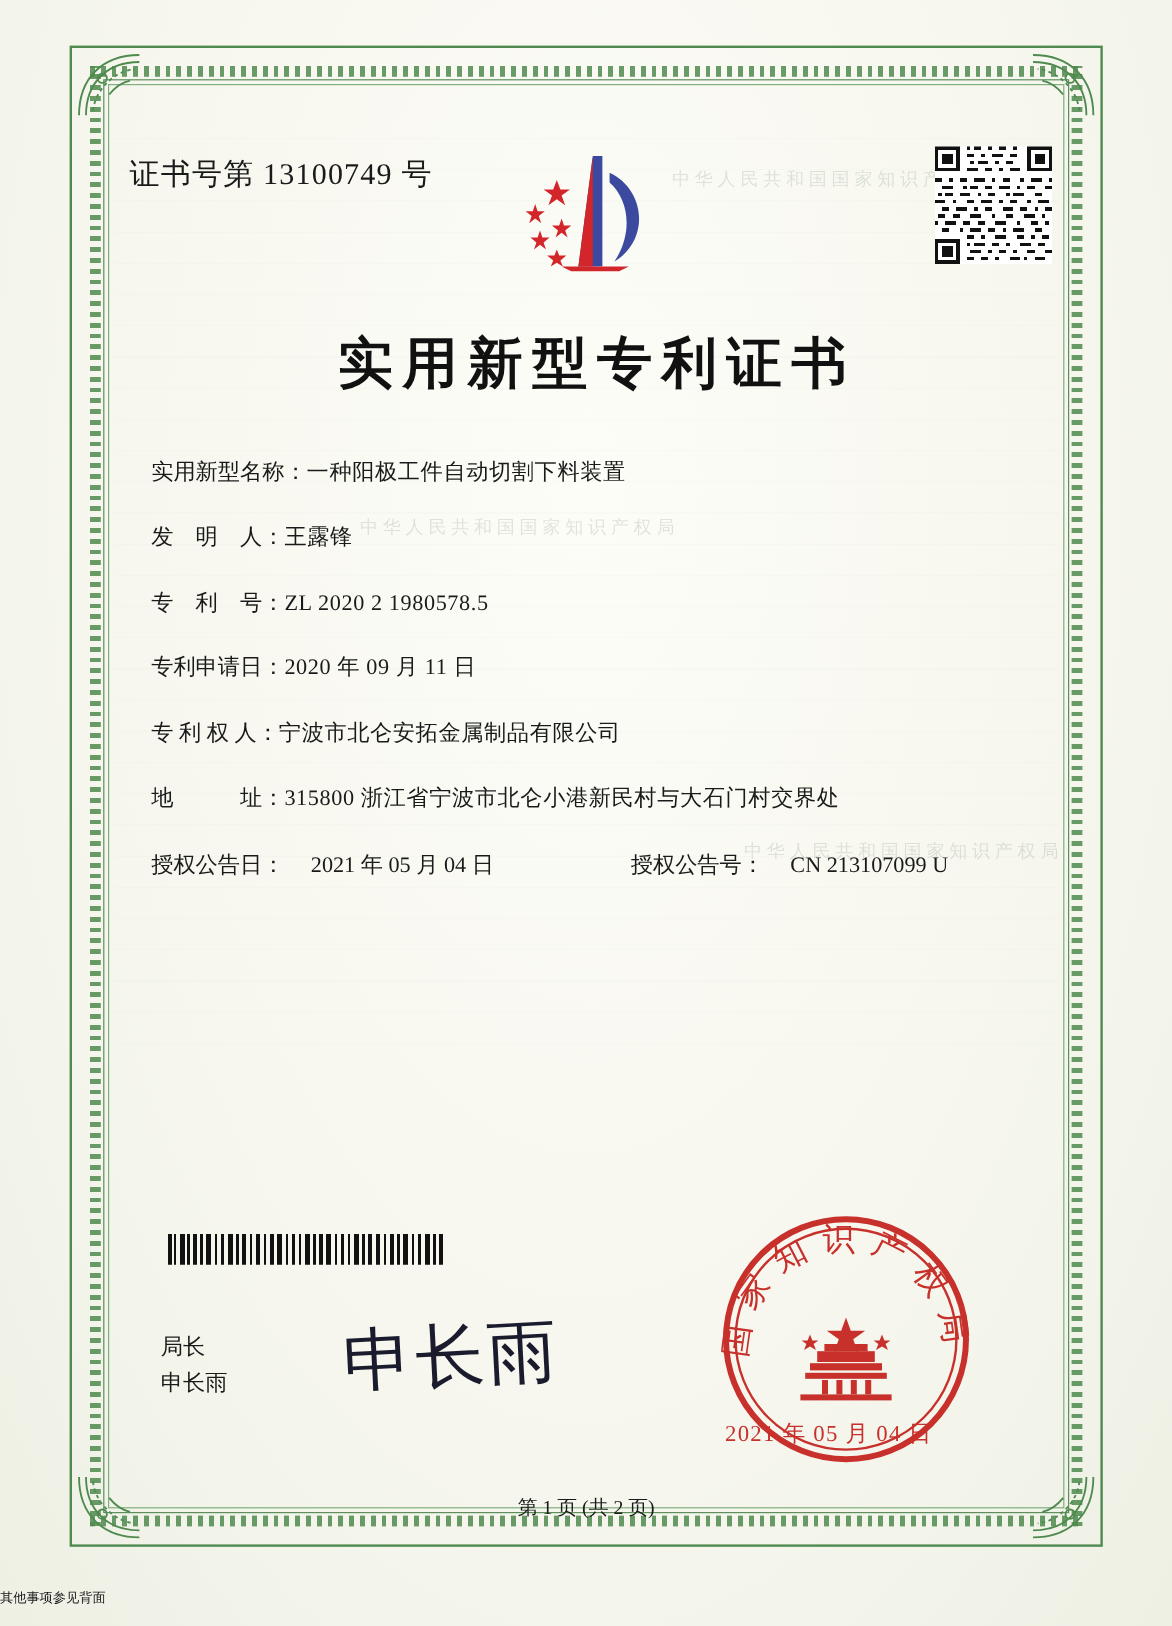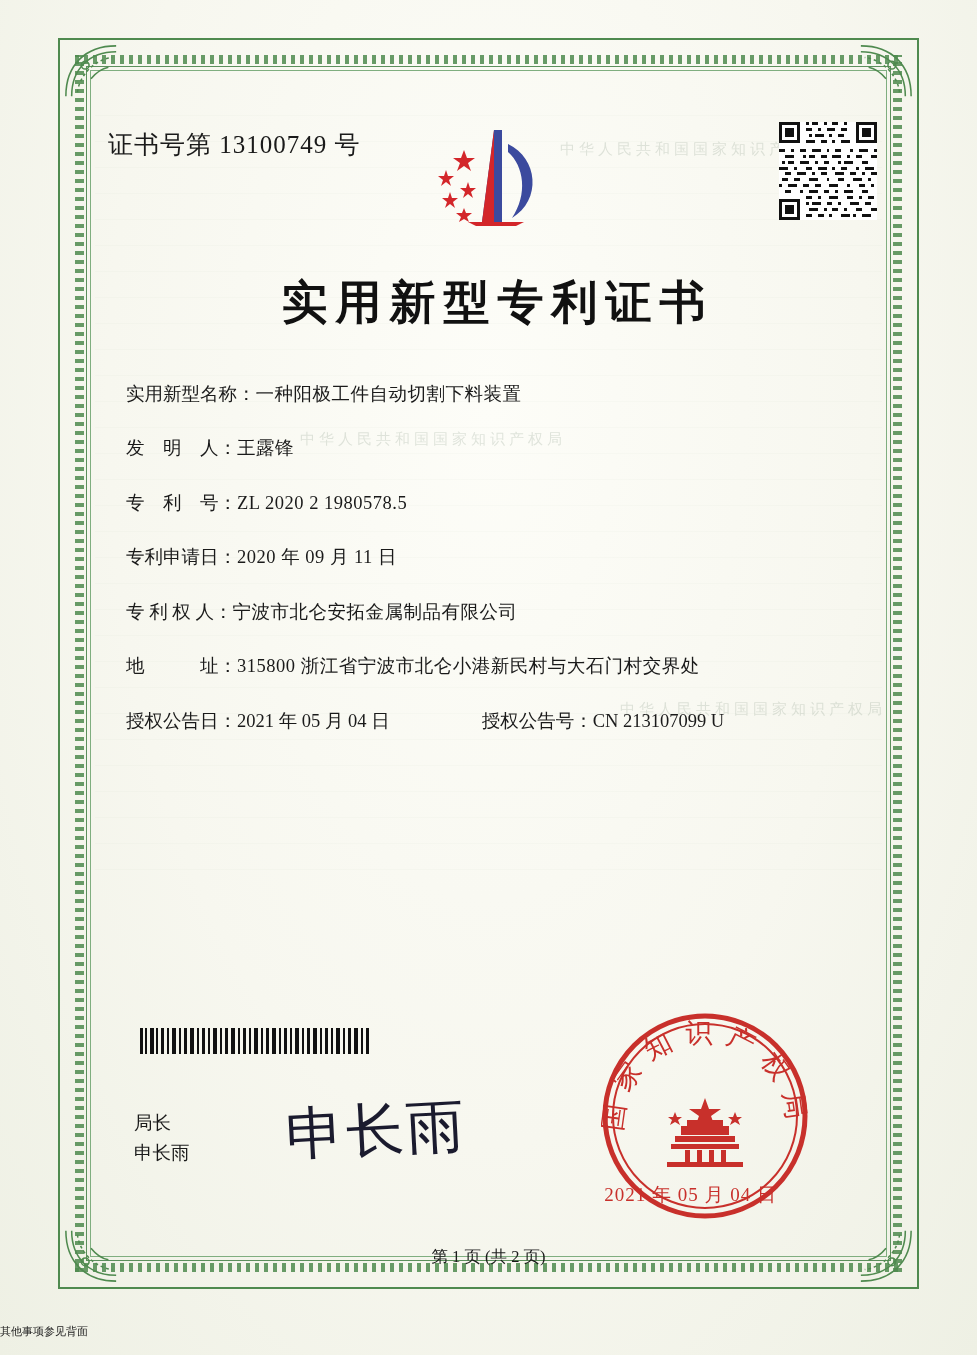--- a/index.html
+++ b/index.html
@@ -131,21 +131,21 @@
     line-height: 1.4;
   }
   .lbl {
     white-space: pre;
     flex: 0 0 auto;
   }
   .val {
     flex: 1 1 auto;
     letter-spacing: .5px;
   }
-  .row-split { display: flex; align-items: baseline; font-size: 18.5px; }
+  .row-split { display: flex; align-items: baseline; font-size: 18.5px; gap: 22px; }
   .row-split .seg2 { margin-left: 92px; }
 
   
   .paras {
     position: absolute;
     left: 126px; right: 122px; top: 788px;
     font-size: 17.5px;
     line-height: 31px;
     text-align: justify;
   }

